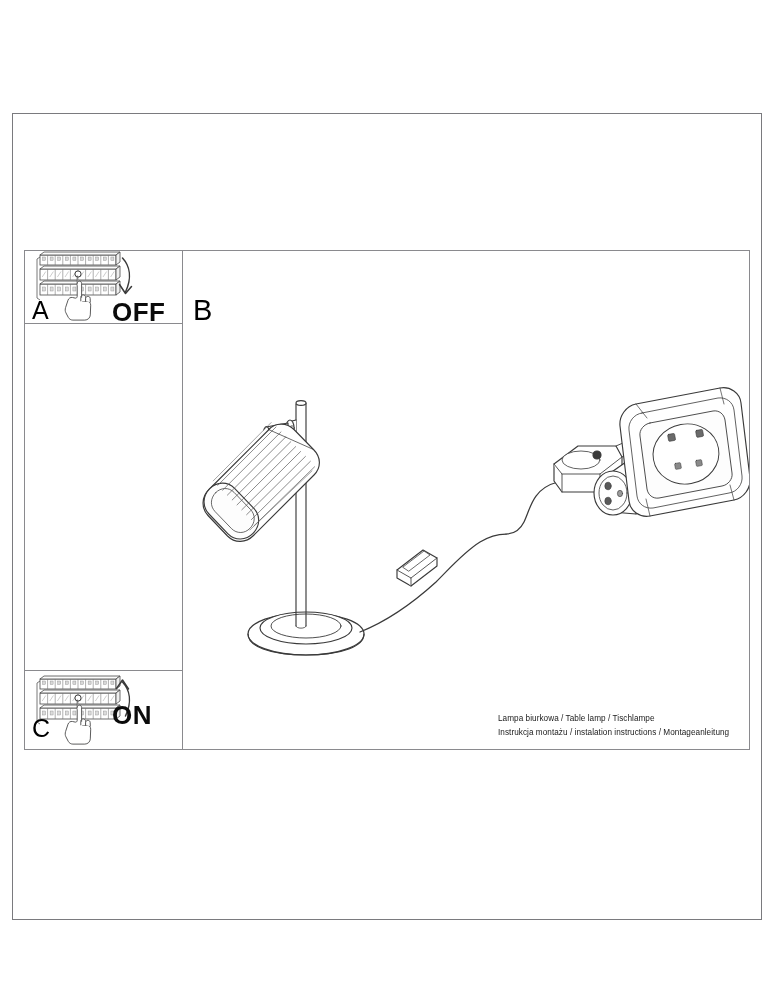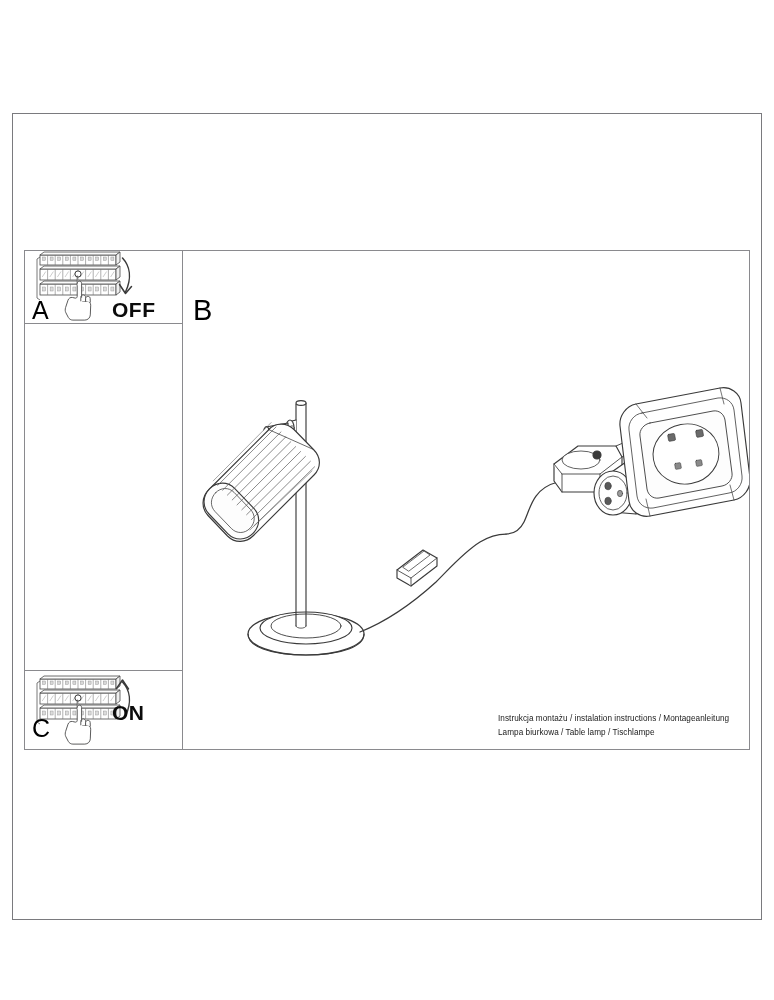--- a/index.html
+++ b/index.html
@@ -75,21 +75,21 @@
     color: #000;
     font-family: "Liberation Sans", sans-serif;
     line-height: 1;
     letter-spacing: 0.5px;
   }
   #label-a { left: 32px; top: 298px; }
   #label-b { left: 193px; top: 296px; font-size: 29px; }
   #label-c { left: 32px; top: 716px; }
   .state-word {
     position: absolute;
-    font-size: 21px;
+    font-size: 26px;
     font-weight: 700;
     color: #0b0b0b;
     font-family: "Liberation Sans", sans-serif;
     letter-spacing: 0.5px;
     line-height: 1;
   }
   #word-off { left: 112px; top: 299px; }
   #word-on  { left: 112px; top: 702px; }
 
   .caption {
@@ -542,17 +542,17 @@
         <path d="M101.5 44 C108 30 106 18 98.5 10"></path>
         <path d="M92.5 16.5 L98.5 8 L104.5 17" stroke-linejoin="round"></path>
       </g>
     </svg>
   </div>
 
   <div class="panel-label" id="label-c">C</div>
   <div class="state-word" id="word-on">ON</div>
 
   <div class="caption">
+    <div>Lampa biurkowa / Table lamp / Tischlampe</div>
     <div>Instrukcja montażu / instalation instructions / Montageanleitung</div>
-    <div>Lampa biurkowa / Table lamp / Tischlampe</div>
   </div>
 
 </div>
 
 </body></html>

